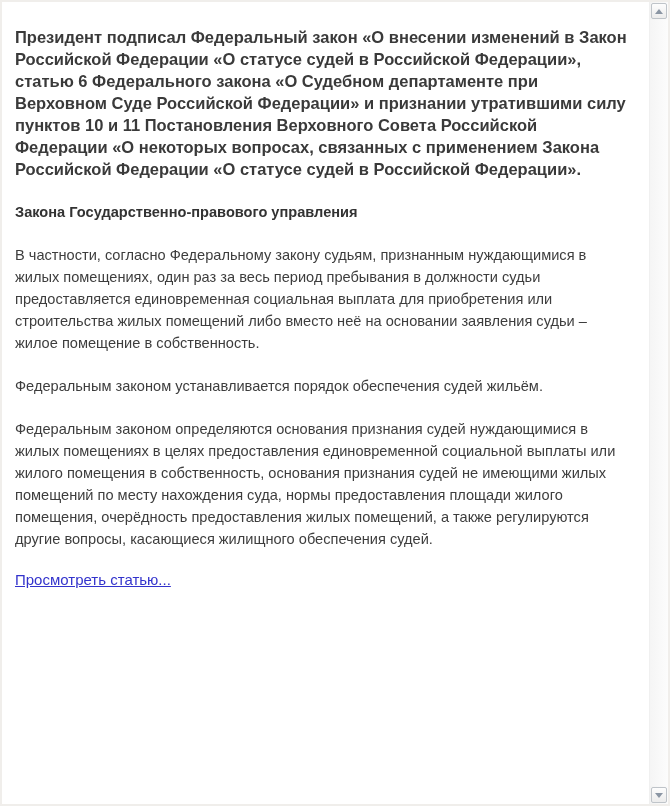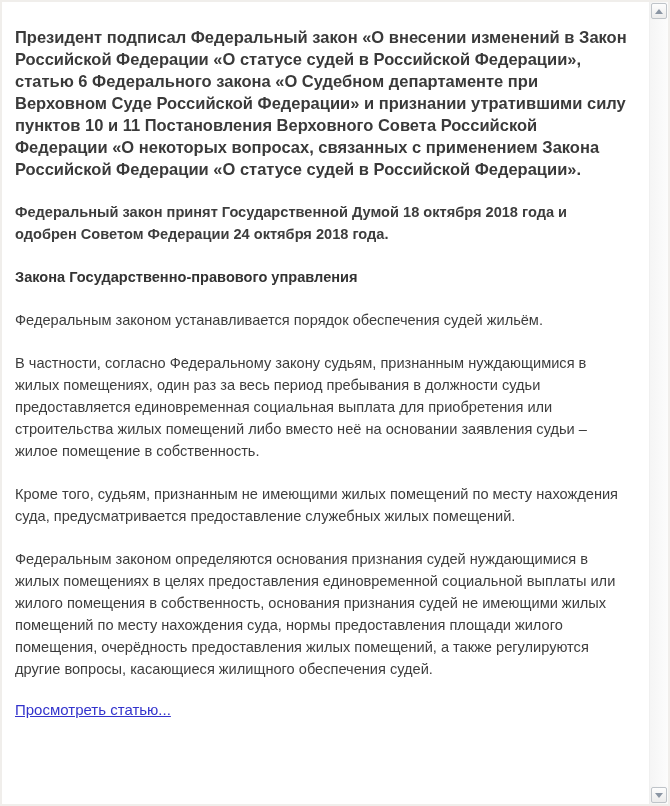--- a/index.html
+++ b/index.html
@@ -97,29 +97,27 @@
   }
 </style>
 </head>
 <body>
 
 <div class="page">
 
   <div class="content">
     <p class="lead">Президент подписал Федеральный закон «О внесении изменений в Закон Российской Федерации «О статусе судей в Российской Федерации», статью 6 Федерального закона «О Судебном департаменте при Верховном Суде Российской Федерации» и признании утратившими силу пунктов 10 и 11 Постановления Верховного Совета Российской Федерации «О некоторых вопросах, связанных с применением Закона Российской Федерации «О статусе судей в Российской Федерации».</p>
 
-    <p class="dates">Федеральный закон принят Государственной Думой 18 октября 2018 года и одобрен Советом Федерации 24 октября 2018 года.</p>
 
     <p class="section-heading">Закона Государственно-правового управления</p>
 
+    <p class="body-par">В частности, согласно Федеральному закону судьям, признанным нуждающимися в жилых помещениях, один раз за весь период пребывания в должности судьи предоставляется единовременная социальная выплата для приобретения или строительства жилых помещений либо вместо неё на основании заявления судьи – жилое помещение в собственность.</p>
+
     <p class="body-par">Федеральным законом устанавливается порядок обеспечения судей жильём.</p>
 
-    <p class="body-par">В частности, согласно Федеральному закону судьям, признанным нуждающимися в жилых помещениях, один раз за весь период пребывания в должности судьи предоставляется единовременная социальная выплата для приобретения или строительства жилых помещений либо вместо неё на основании заявления судьи – жилое помещение в собственность.</p>
-
-    <p class="body-par">Кроме того, судьям, признанным не имеющими жилых помещений по месту нахождения суда, предусматривается предоставление служебных жилых помещений.</p>
 
     <p class="body-par">Федеральным законом определяются основания признания судей нуждающимися в жилых помещениях в целях предоставления единовременной социальной выплаты или жилого помещения в собственность, основания признания судей не имеющими жилых помещений по месту нахождения суда, нормы предоставления площади жилого помещения, очерёдность предоставления жилых помещений, а также регулируются другие вопросы, касающиеся жилищного обеспечения судей.</p>
 
 
     <div class="link-row">
       <a class="article-link">Просмотреть статью...</a>
     </div>
   </div>
 
   <div class="scrollbar">

